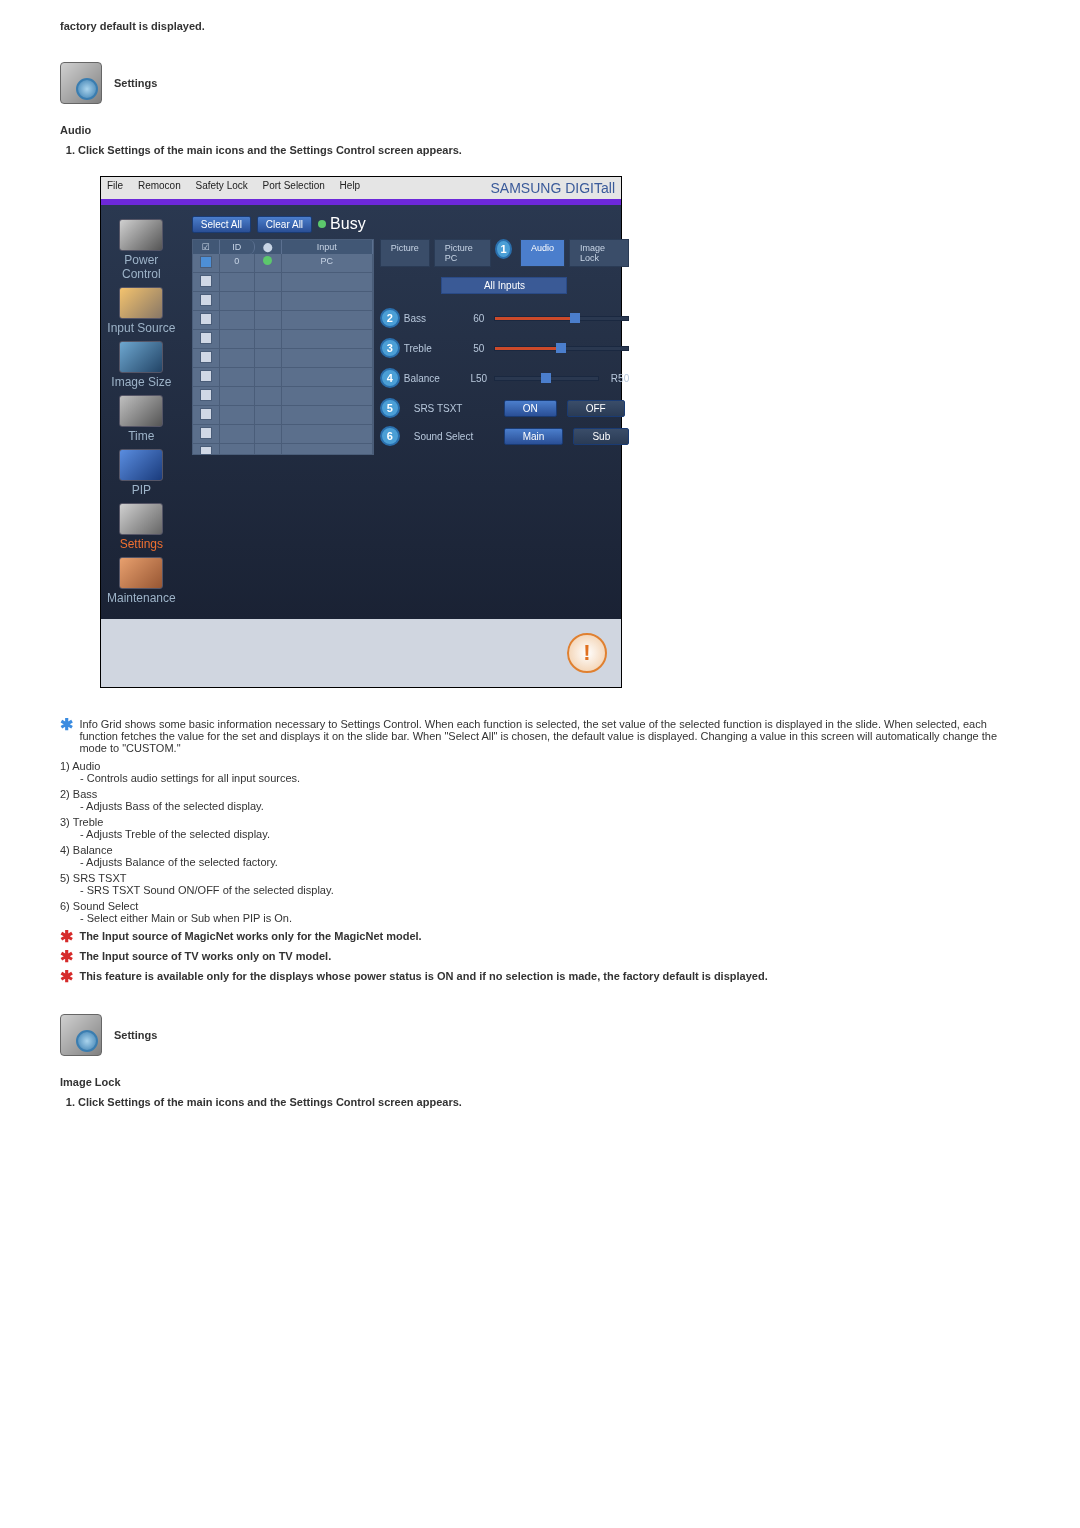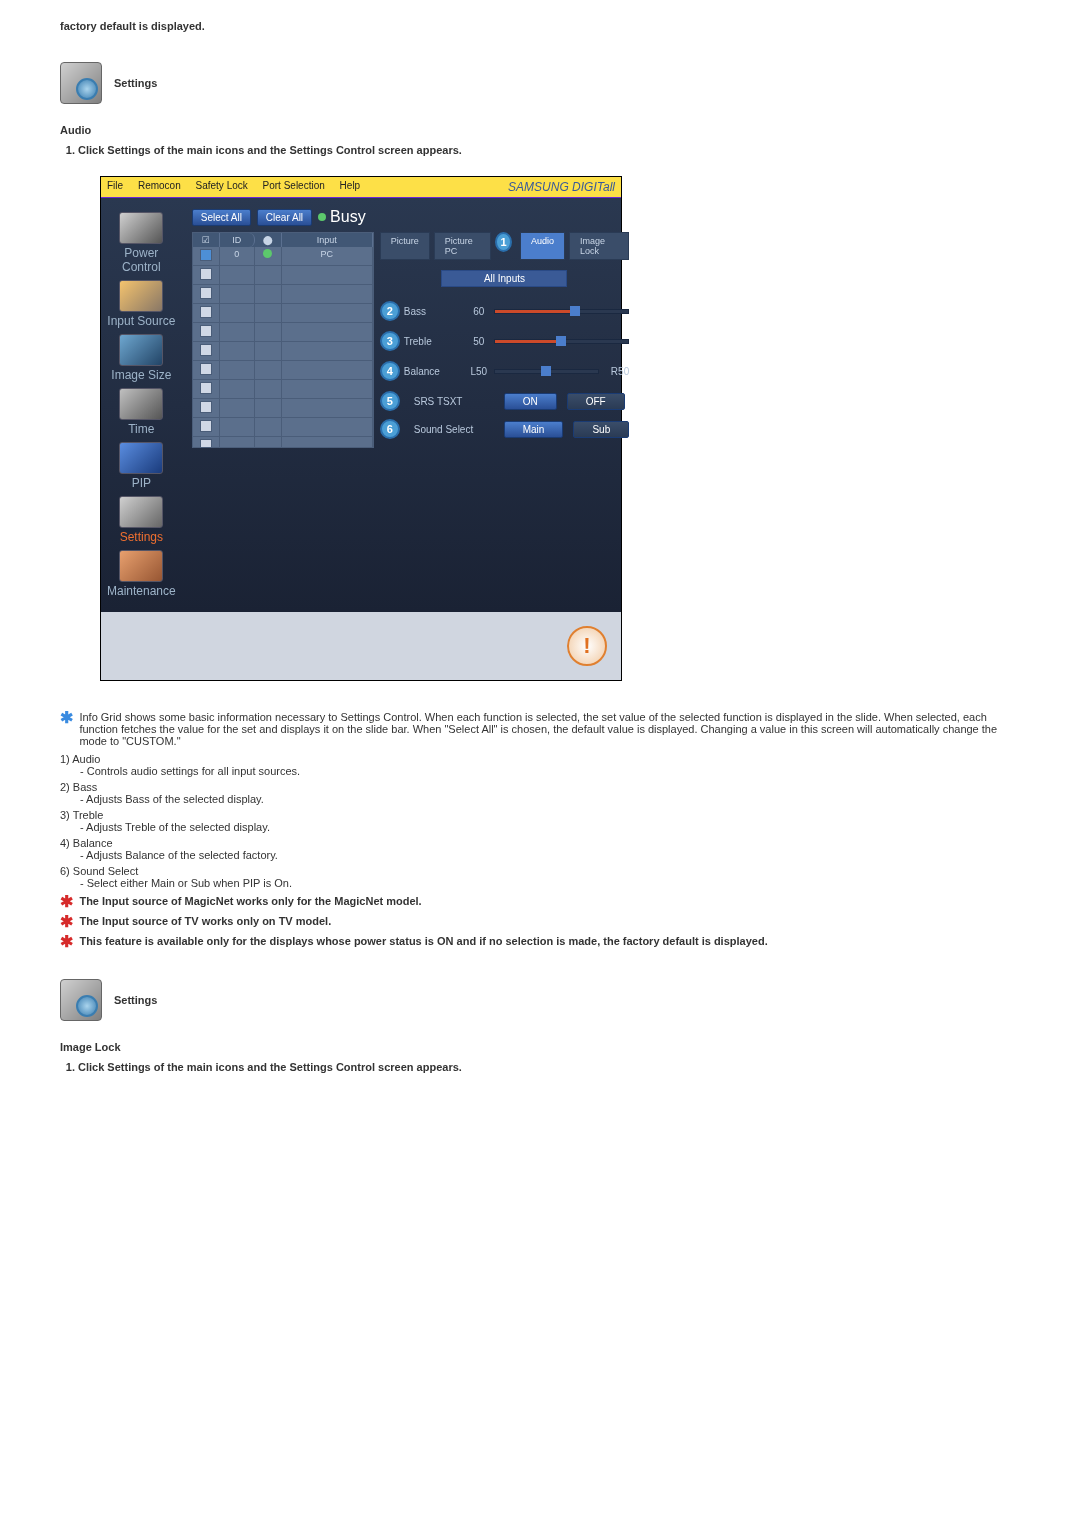--- a/index.html
+++ b/index.html
@@ -74,34 +74,33 @@
       width: 14px;
       height: 12px;
       background: #c0c0c0;
       border: 1px solid #444;
       font-size: 8px;
       line-height: 10px;
       text-align: center;
       color: #000;
     }
     .menubar {
-      background: #fde047;
-      border-bottom: 1px solid #6d28d9;
+      background: #e5e5e5;
+      border-bottom: 6px solid #6d28d9;
       padding: 3px 6px;
       display: flex;
       justify-content: space-between;
       color: #222;
     }
     .menubar-left span {
       margin-right: 12px;
     }
     .brand {
-      font-size: 12px;
+      font-size: 14px;
       color: #3a5a9a;
-      font-style: italic;
     }
     .main-area {
       display: flex;
       background: linear-gradient(#2a3850, #1a2234);
       min-height: 300px;
     }
     .sidebar {
       width: 90px;
       padding: 14px 6px;
       display: flex;
@@ -555,20 +554,21 @@
 <div class="star-para">
   <span class="star">✱</span>
   <span>Info Grid shows some basic information necessary to Settings Control. When each function is selected, the set value of the selected function is displayed in the slide. When selected, each function fetches the value for the set and displays it on the slide bar. When "Select All" is chosen, the default value is displayed. Changing a value in this screen will automatically change the mode to "CUSTOM."</span>
 </div>
 
 <div class="notes-list">
   <div class="notes-item"><span>1)</span> <span>Audio</span><div class="notes-sub">- Controls audio settings for all input sources.</div></div>
   <div class="notes-item"><span>2)</span> <span>Bass</span><div class="notes-sub">- Adjusts Bass of the selected display.</div></div>
   <div class="notes-item"><span>3)</span> <span>Treble</span><div class="notes-sub">- Adjusts Treble of the selected display.</div></div>
   <div class="notes-item"><span>4)</span> <span>Balance</span><div class="notes-sub">- Adjusts Balance of the selected factory.</div></div>
+  <div class="notes-item"><span>5)</span> <span>SRS TSXT</span><div class="notes-sub">- SRS TSXT Sound ON/OFF of the selected display.</div></div>
   <div class="notes-item"><span>6)</span> <span>Sound Select</span><div class="notes-sub">- Select either Main or Sub when PIP is On.</div></div>
 </div>
 
 <div class="star-para">
     <span class="star red">✱</span>
     <span class="bold">The Input source of MagicNet works only for the MagicNet model.</span>
   </div>
 <div class="star-para">
     <span class="star red">✱</span>
     <span class="bold">The Input source of TV works only on TV model.</span>

